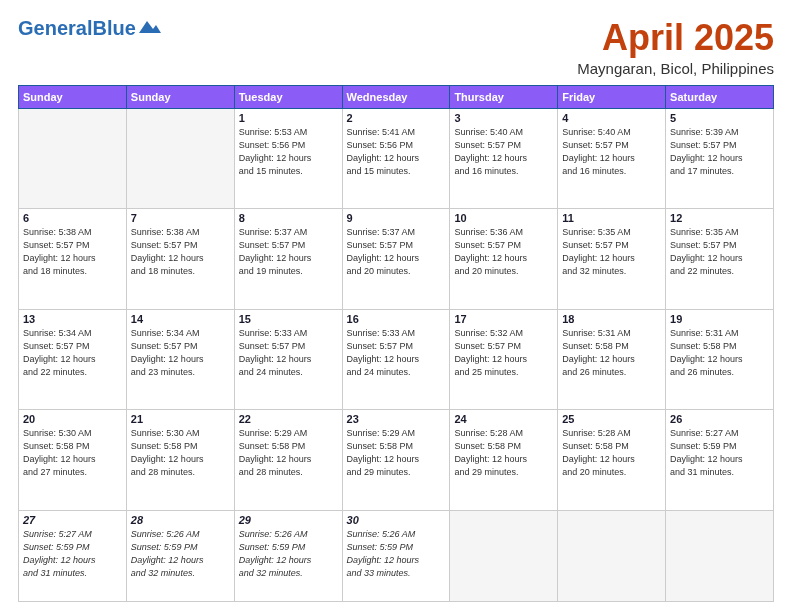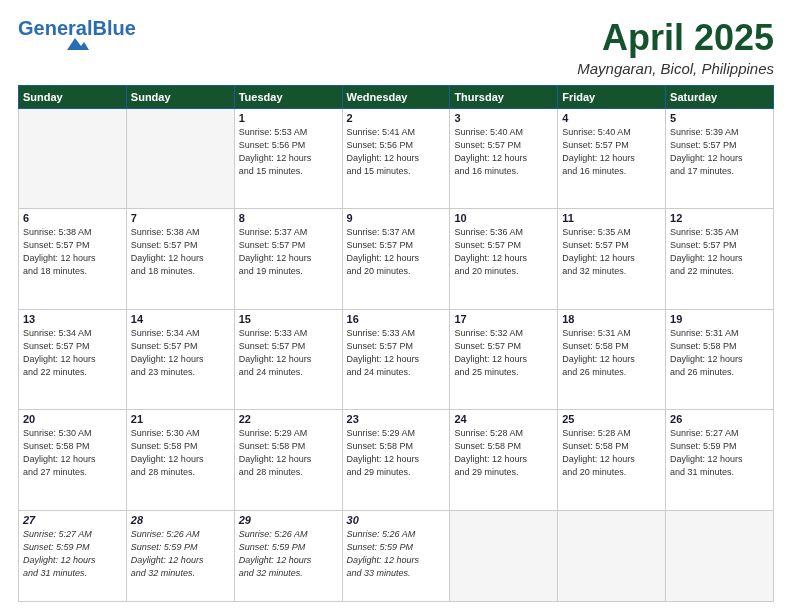--- a/index.html
+++ b/index.html
@@ -36,36 +36,35 @@
     }
     .logo-text span {
       color: #2a6db5;
     }
     .title-block {
       text-align: right;
     }
     .main-title {
       font-size: 36px;
       font-weight: bold;
-      color: #14532d;
+      color: #c2410c;
       line-height: 1.1;
     }
     .subtitle {
       font-size: 15px;
       color: #333;
       margin-top: 2px;
-      font-style: italic;
     }
     table {
       width: 100%;
       border-collapse: collapse;
       flex: 1;
     }
     .day-header {
-      background: #14532d;
+      background: #8b5cf6;
       color: #fff;
       font-size: 11px;
       font-weight: bold;
       padding: 5px 4px;
       text-align: left;
       border: 1px solid #1a5a9a;
     }
     .day-cell {
       vertical-align: top;
       border: 1px solid #ccc;
@@ -94,21 +93,21 @@
       height: 80px;
       font-style: italic;
     }
   </style>
 </head>
 <body>
 
 <div class="page">
   <div class="header">
     <div class="logo">
-      <div style="display:flex;align-items:center;flex-direction:column;">
+      <div style="display:flex;align-items:center;">
         <span class="logo-text">
           <span>General</span><span style="color:#2a6db5;">Blue</span>
         </span>
         <svg width="22" height="16" viewBox="0 0 22 16" style="margin-left:3px;margin-top:-2px;">
           <polygon points="0,14 8,2 14,10 17,6 22,14" fill="#2a6db5" stroke="none"></polygon>
         </svg>
       </div>
     </div>
     <div class="title-block">
       <div class="main-title">April 2025</div>

